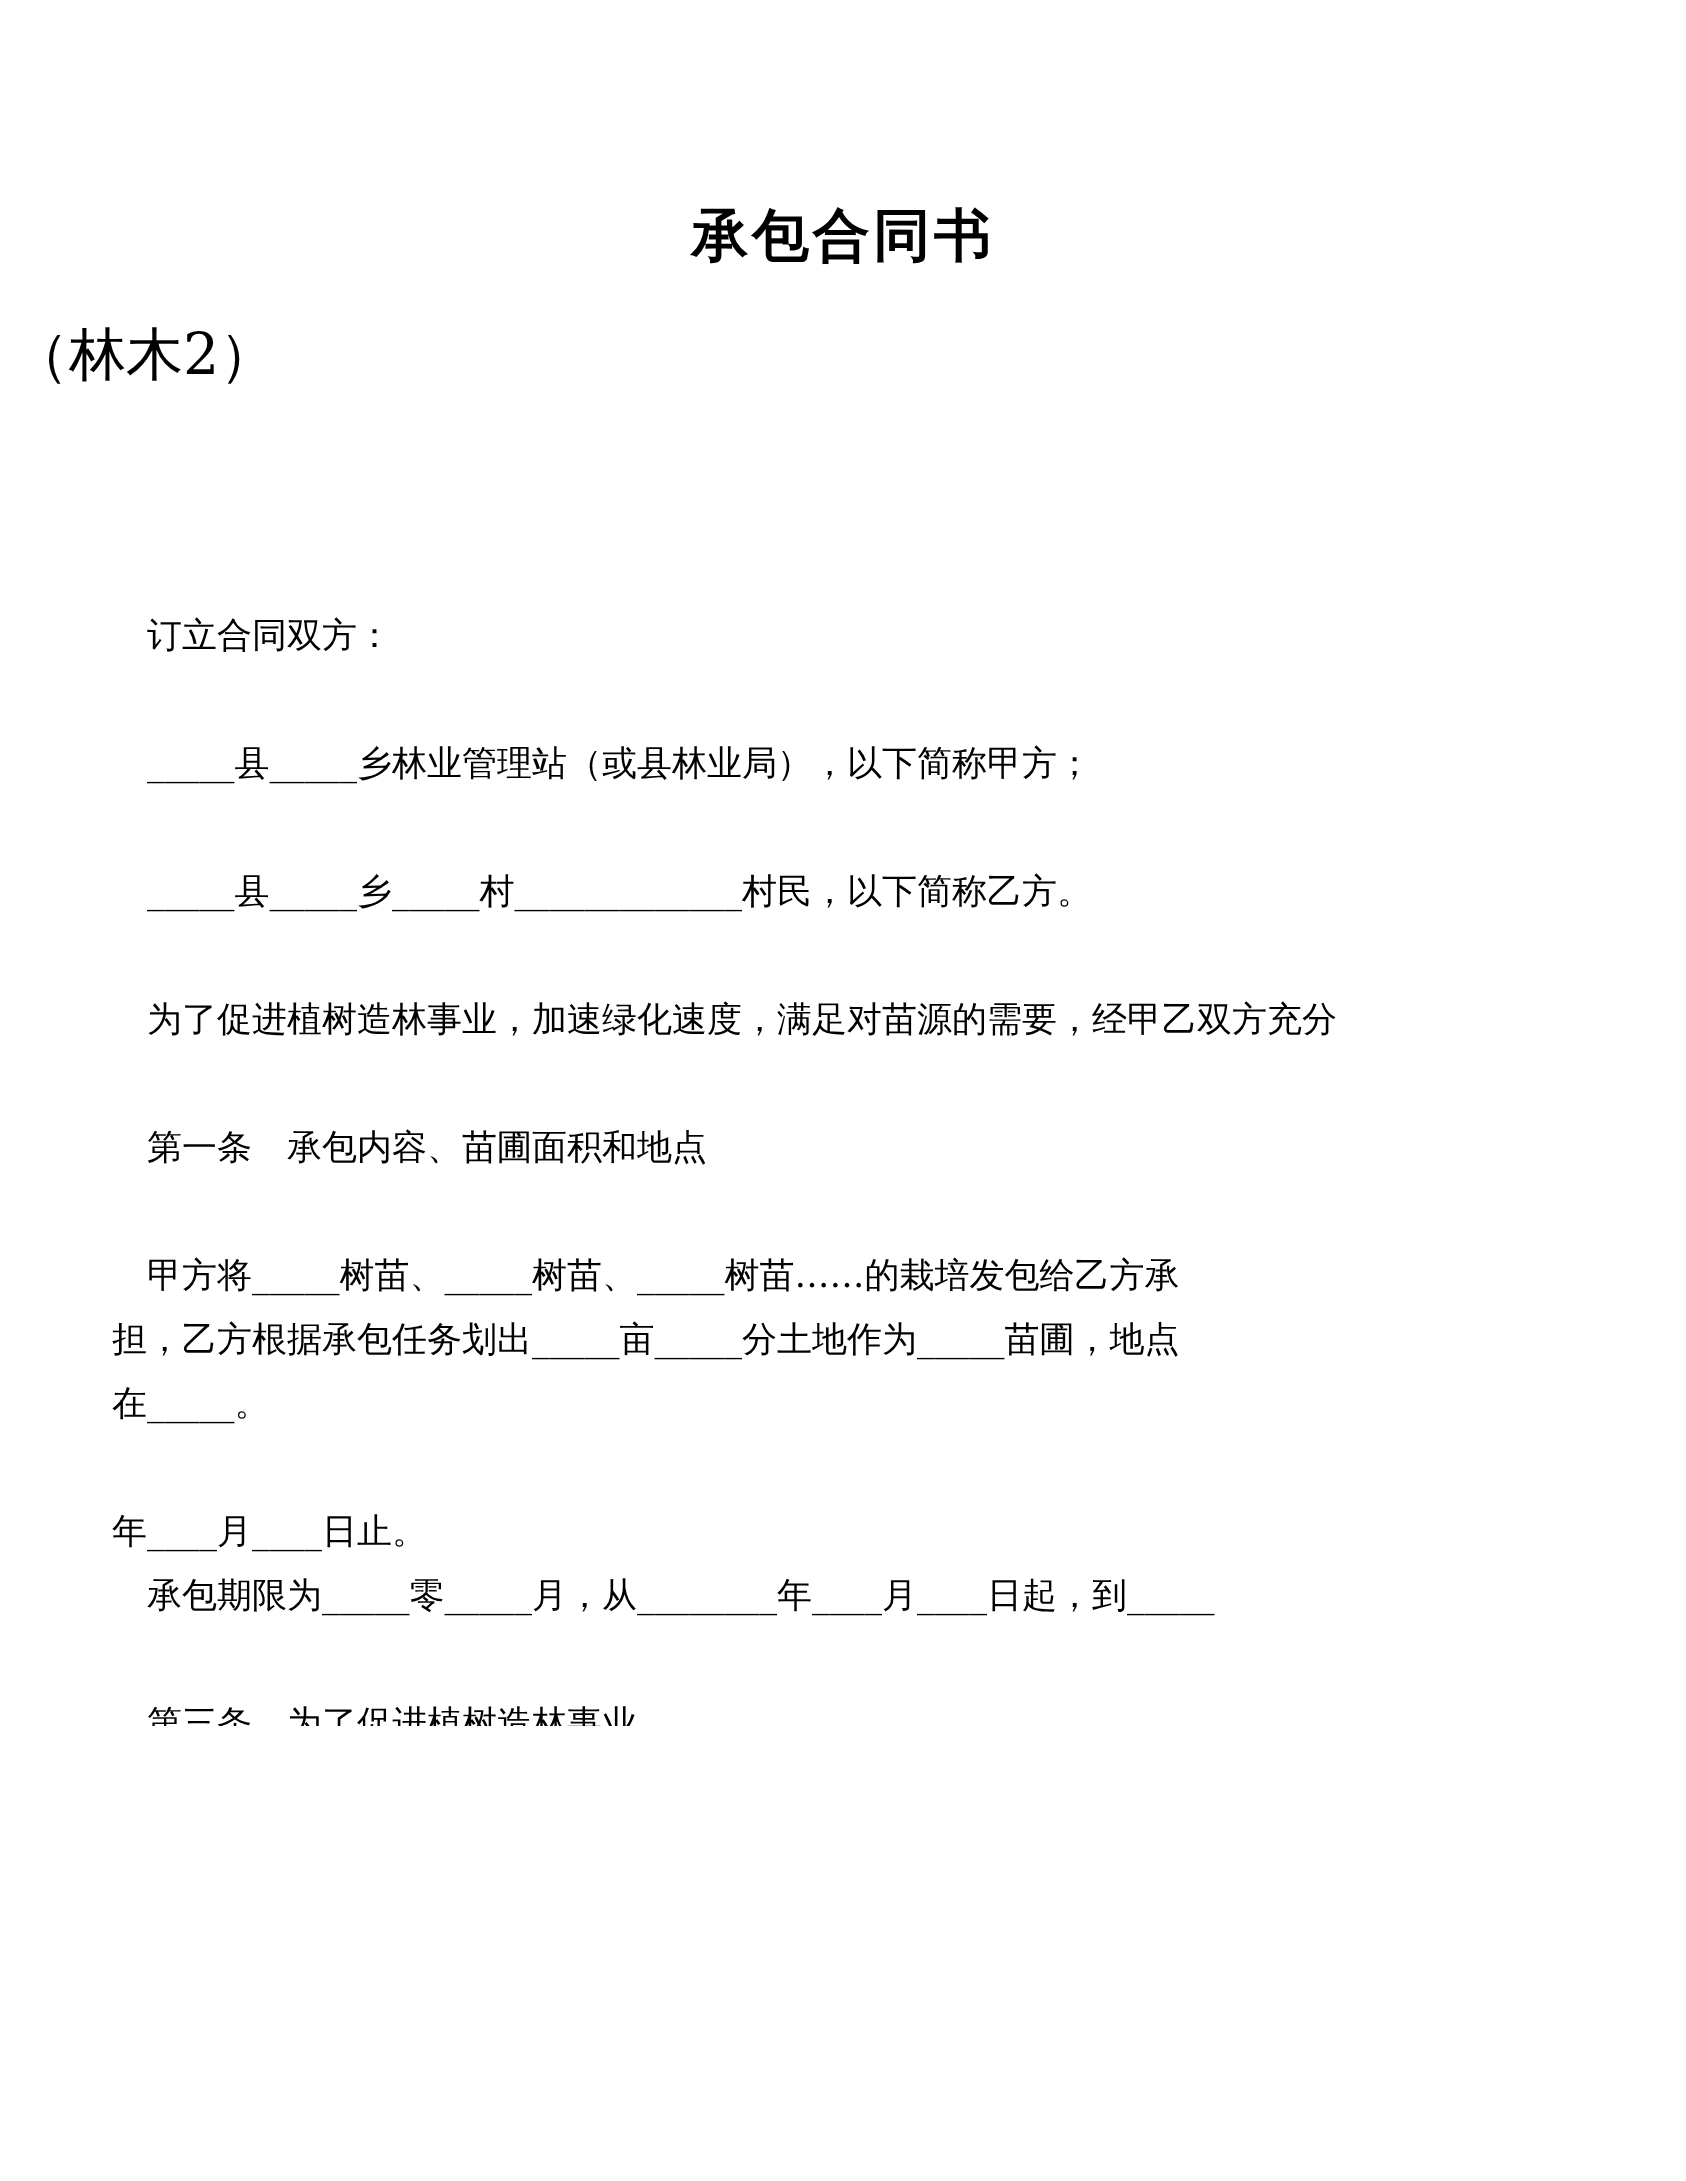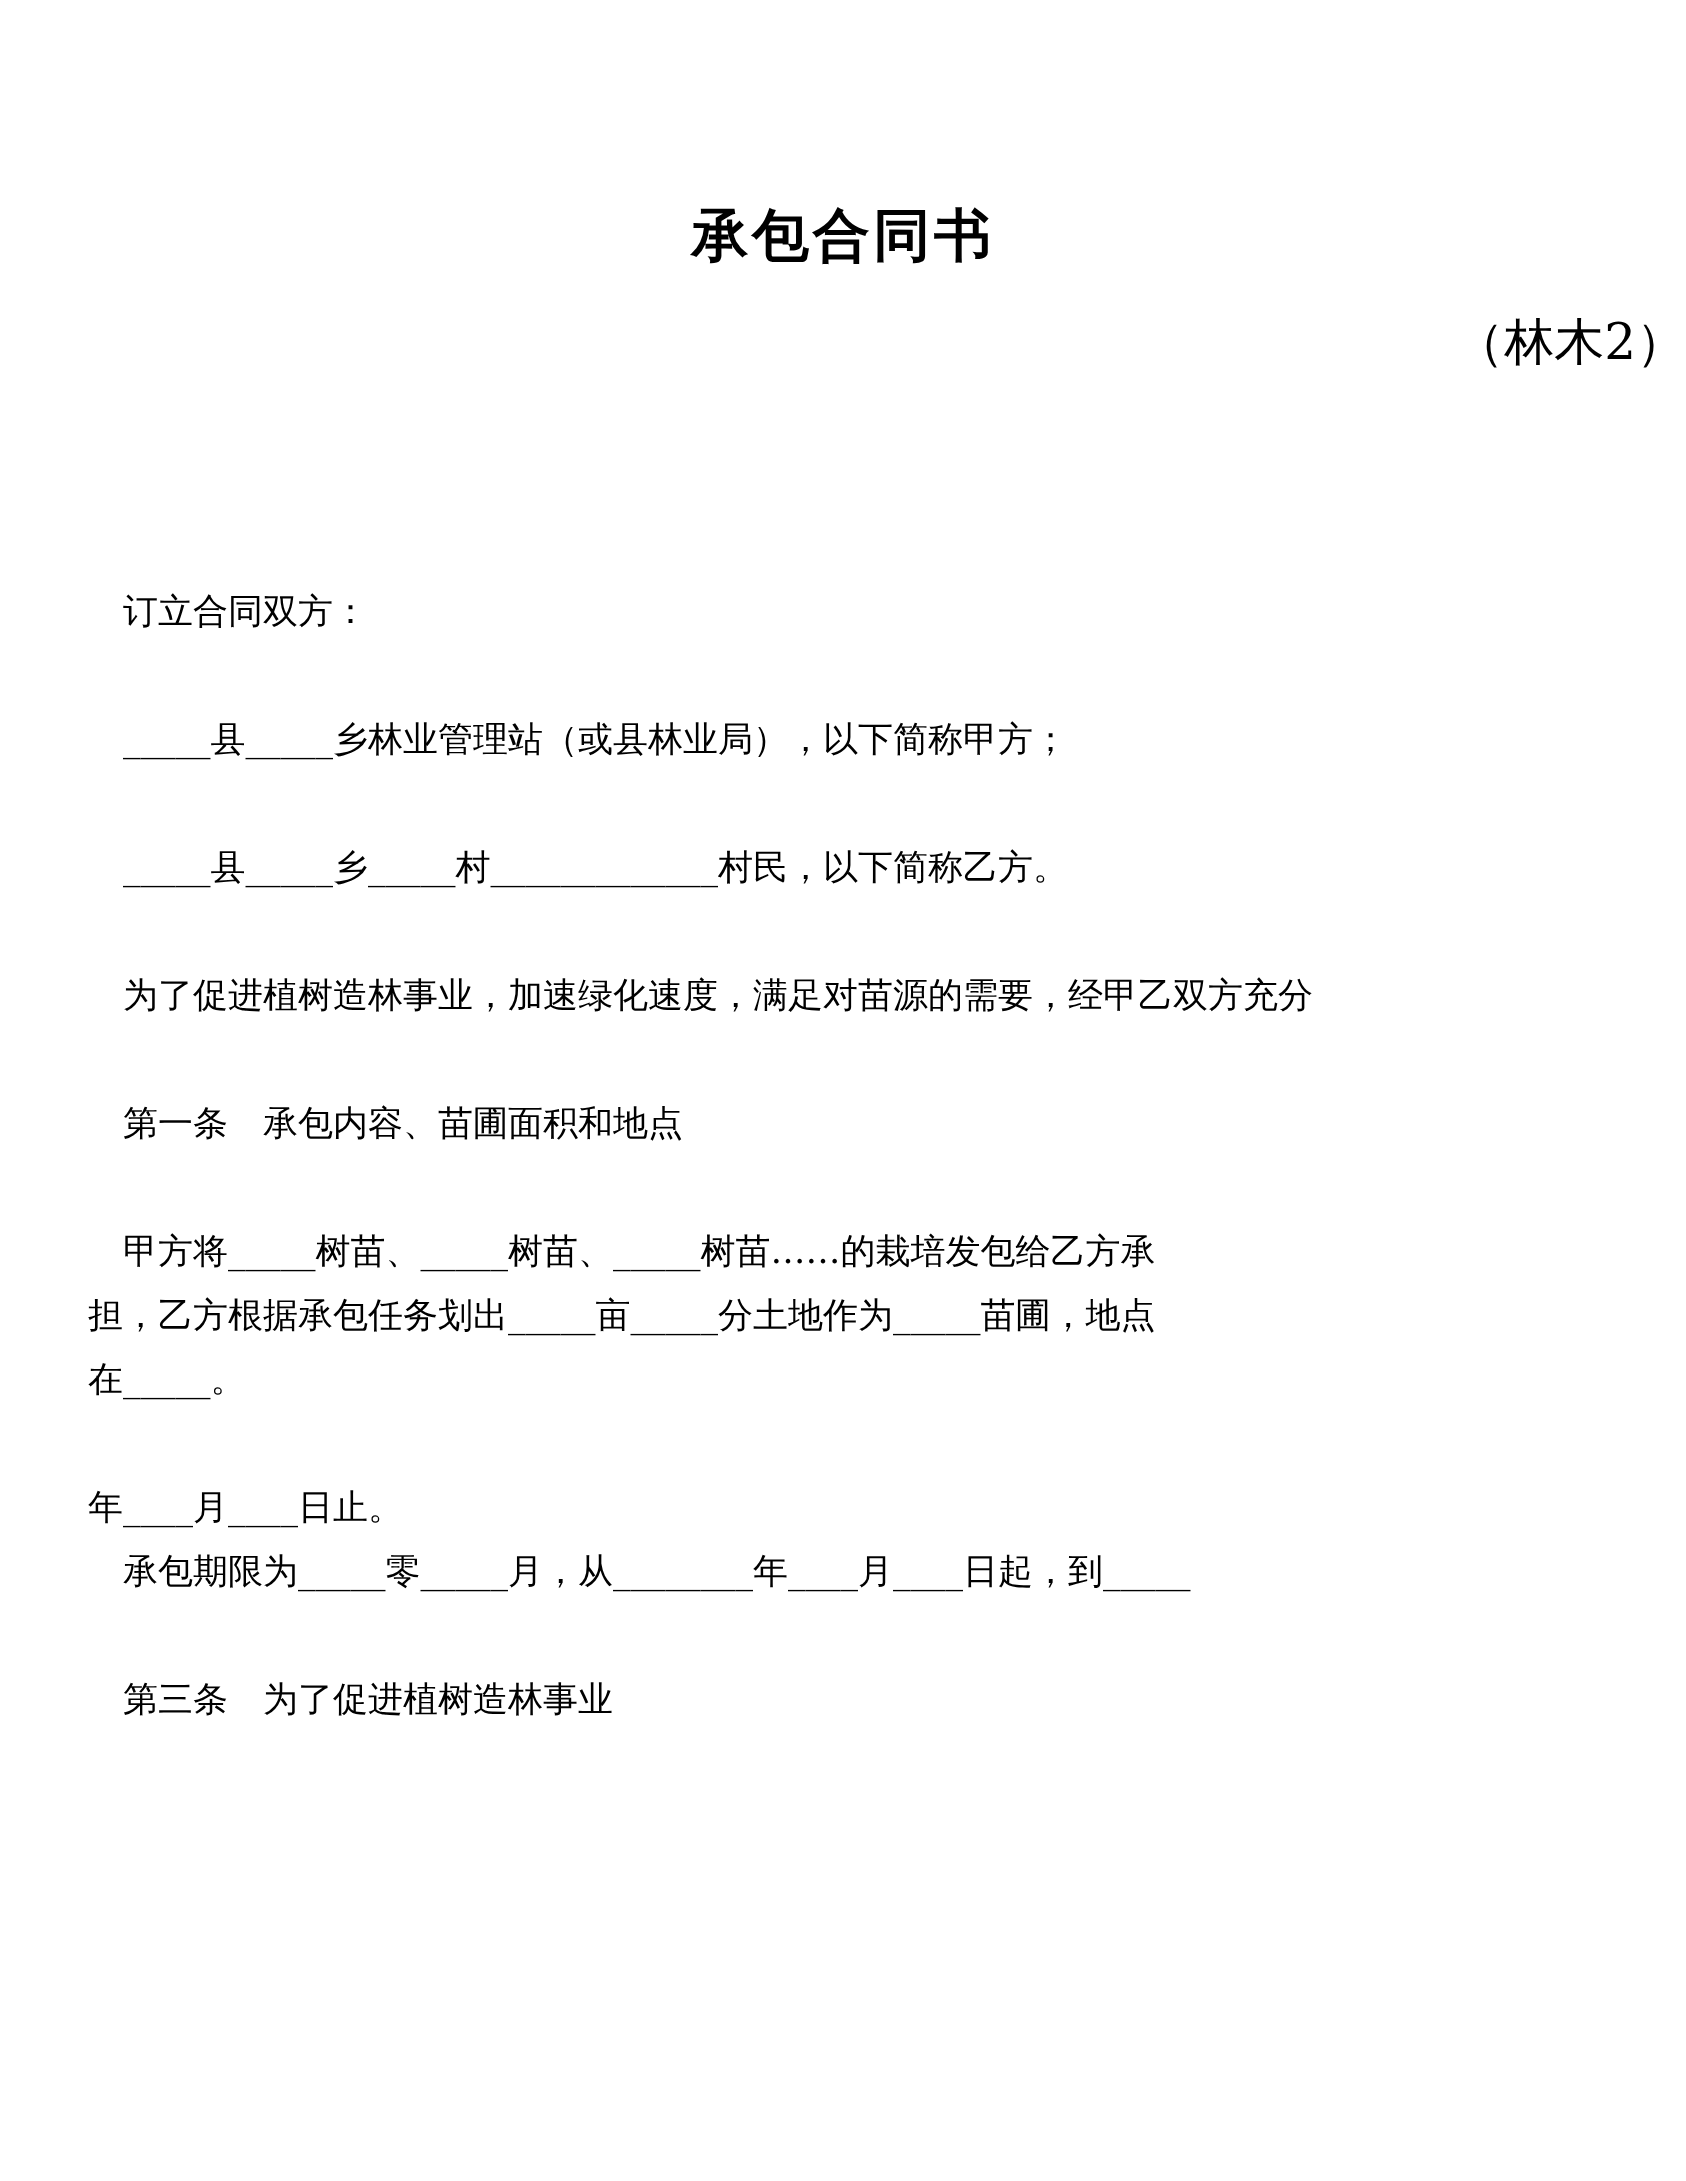--- a/index.html
+++ b/index.html
@@ -16,29 +16,29 @@
     margin: 0;
     padding-top: 206px;
     text-align: center;
     font-family: "DejaVu Sans", "Liberation Sans", sans-serif;
     font-weight: bold;
     font-size: 57px;
     line-height: 59px;
     letter-spacing: 3.7px;
   }
   .doc-subtitle {
-    margin: 0;
+    margin: 12px;
     padding-top: 55px;
-    text-align: right;
-    font-size: 50px;
+    text-align: left;
+    font-size: 57px;
     line-height: 44px;
     font-weight: normal;
   }
   .doc-body {
-    padding: 215px 147px 0 88px;
+    padding: 215px 147px 0 112px;
   }
   .para { margin: 0 0 64px 0; }
   .line {
     font-size: 35px;
     line-height: 64px;
     white-space: pre;
   }
   .line.indent { padding-left: 35px; }
 </style>
 </head>

